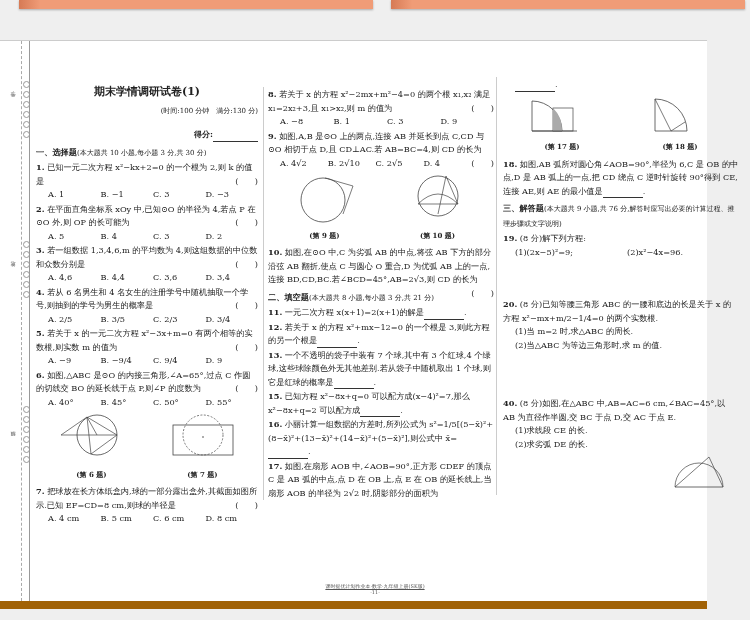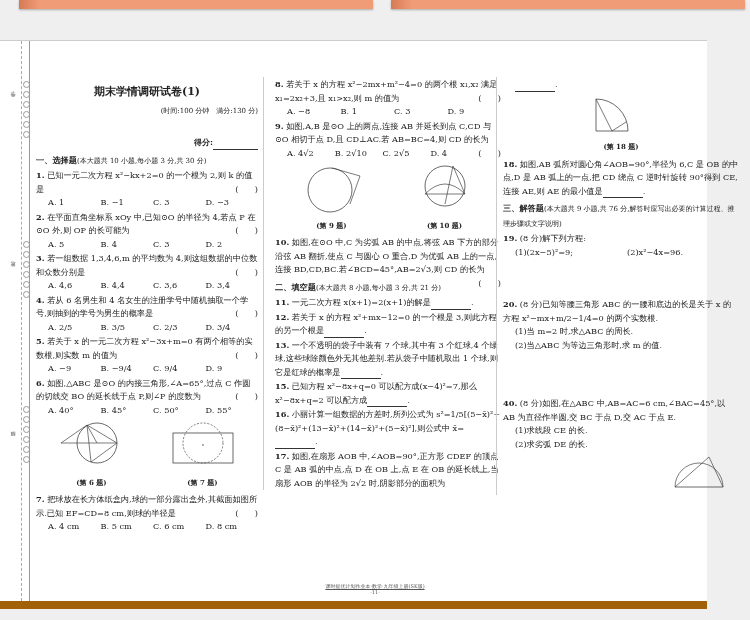--- a/index.html
+++ b/index.html
@@ -8,25 +8,25 @@
   .topbar.l{left:19px;width:354px;background:linear-gradient(90deg,#d67a55 0,#f09c77 6%,#f09c77 100%);}
   .topbar.r{left:391px;width:354px;background:linear-gradient(90deg,#d67a55 0,#f09c77 6%,#f09c77 100%);}
   .page{position:absolute;left:0;top:40px;width:707px;height:560px;background:#fff;border-top:1px solid #ccc;border-bottom:8px solid #a16207;}
   .margin-dash{position:absolute;left:21px;top:0;height:560px;border-left:1px dashed #aaa;}
   .margin-solid{position:absolute;left:29px;top:0;height:560px;border-left:1px solid #999;}
   .binding{position:absolute;left:10px;width:18px;font-size:5px;color:#777;writing-mode:vertical-rl;transform:rotate(180deg);text-align:center;}
   .circles{position:absolute;left:23px;width:6px;display:flex;flex-direction:column;gap:3px;}
   .circles span{display:block;width:5px;height:5px;border:1px solid #999;border-radius:50%;}
   .col{position:absolute;top:34px;font-size:8.2px;line-height:13.5px;}
   .col1{left:36px;width:222px;}
-  .col2{left:263px;width:226px;border-left:1px solid #ccc;padding-left:11px;}
+  .col2{left:263px;width:226px;border-left:1px solid #ccc;padding-left:4px;margin-top:10px;}
   .col3{left:496px;width:236px;border-left:1px solid #ccc;padding-left:6px;}
   .title{text-align:center;font-weight:bold;font-size:11px;margin-top:10px;}
   .sub{text-align:right;font-size:7px;margin-top:6px;}
-  .score{text-align:right;font-weight:bold;font-size:8px;margin-top:18px;}
+  .score{text-align:right;font-weight:bold;font-size:8px;margin-top:10px;}
   .sec{font-weight:bold;margin-top:4px;}
   .sec small{font-weight:normal;font-size:7px;}
   .q{margin-top:1px;}
   .q b{font-weight:bold;}
   .ind{padding-left:12px;}
   .paren{float:right;}
   .opts{display:flex;padding-left:12px;}
   .opts span{width:25%;}
   .blank{display:inline-block;width:40px;border-bottom:1px solid #333;height:9px;vertical-align:bottom;}
   .fig{display:flex;justify-content:space-around;margin:4px 0;}
@@ -205,20 +205,29 @@
     <div class="q"><b>15.</b> <span>已知方程 x²−8x+q=0 可以配方成(x−4)²=7,那么 x²−8x+q=2 可以配方成</span><span class="blank"></span>.</div>
     <div class="q"><b>16.</b> <span>小丽计算一组数据的方差时,所列公式为 s²=1/5[(5−x̄)²+(8−x̄)²+(13−x̄)²+(14−x̄)²+(5−x̄)²],则公式中 x̄=</span><span class="blank"></span>.</div>
     <div class="q"><b>17.</b> <span>如图,在扇形 AOB 中,∠AOB=90°,正方形 CDEF 的顶点 C 是 AB 弧的中点,点 D 在 OB 上,点 E 在 OB 的延长线上,当扇形 AOB 的半径为 2√2 时,阴影部分的面积为</span></div>
   </div>
 
   <div class="col col3" style="top:36px;">
     <div class="q ind"><span class="blank"></span>.</div>
     <div class="fig">
       <div>
         <svg width="70" height="40">
+            <path d="M5 35 L5 5 A30 30 0 0 1 35 35 Z" fill="none" stroke="#444" stroke-width="0.8"></path>
+            <rect x="26" y="12" width="20" height="23" fill="none" stroke="#444" stroke-width="0.7"></rect>
+            <path d="M26 12 A30 30 0 0 1 35 35 L26 35 Z" fill="#aaa"></path>
+            <line x1="5" y1="35" x2="50" y2="35" stroke="#444" stroke-width="0.8"></line>
+          </svg>
+        <div class="cap">(第 17 题)</div>
+      </div>
+      <div>
+        <svg width="70" height="40">
             <path d="M10 35 L10 3 A32 32 0 0 1 42 35 Z" fill="none" stroke="#444" stroke-width="0.8"></path>
             <line x1="10" y1="3" x2="26" y2="35" stroke="#444" stroke-width="0.7"></line>
             <line x1="26" y1="35" x2="40" y2="26" stroke="#444" stroke-width="0.7"></line>
           </svg>
         <div class="cap">(第 18 题)</div>
       </div>
     </div>
     <div class="q"><b>18.</b> <span>如图,AB 弧所对圆心角∠AOB=90°,半径为 6,C 是 OB 的中点,D 是 AB 弧上的一点,把 CD 绕点 C 逆时针旋转 90°得到 CE,连接 AE,则 AE 的最小值是</span><span class="blank"></span>.</div>
     <div class="sec"><span>三、解答题</span><small>(本大题共 9 小题,共 76 分,解答时应写出必要的计算过程、推理步骤或文字说明)</small></div>
     <div class="q"><b>19.</b> <span>(8 分)解下列方程:</span></div>

